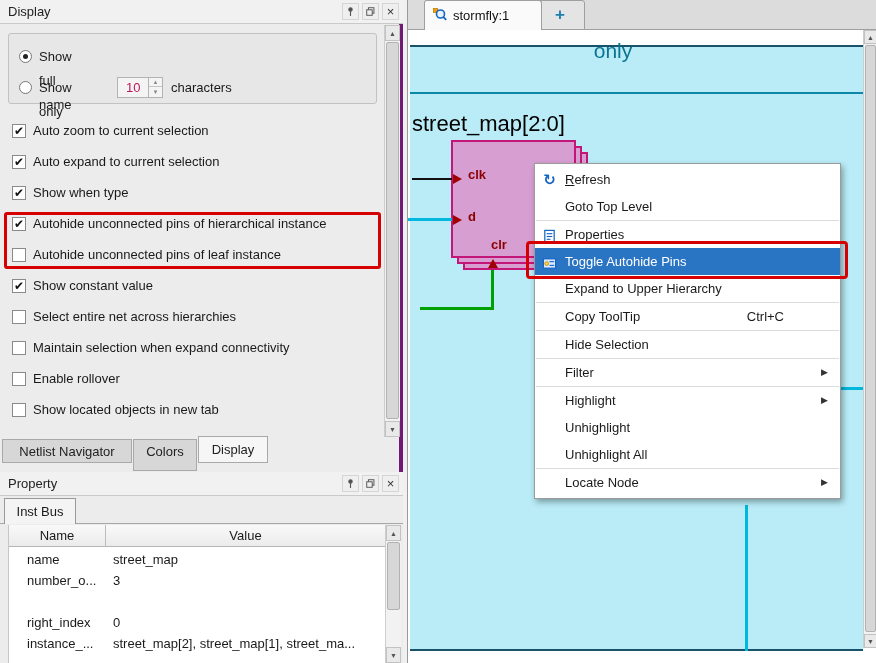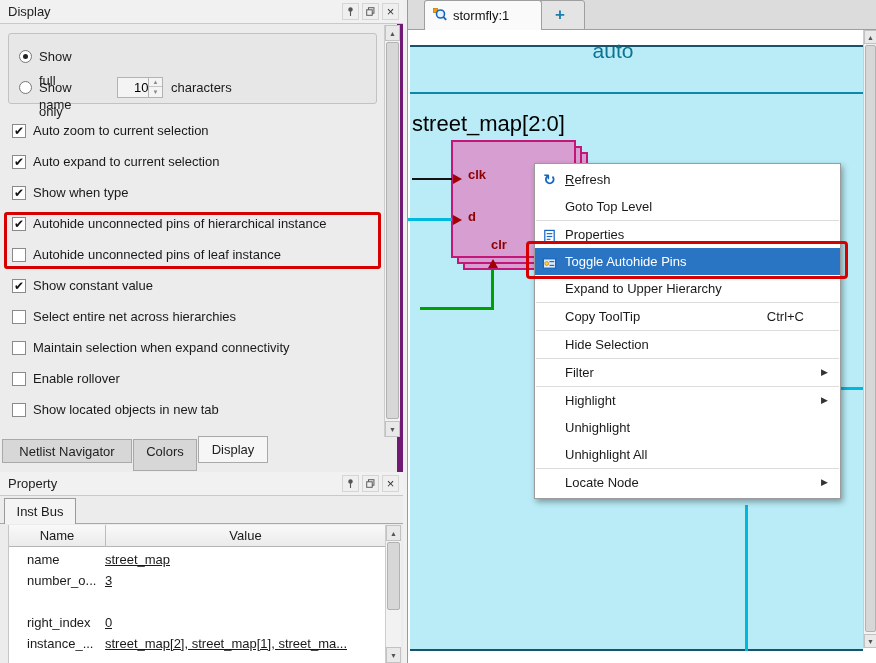--- a/index.html
+++ b/index.html
@@ -1,35 +1,35 @@
 <!DOCTYPE html>
 <html><head>
 <meta charset="utf-8">
 <style>
   * { box-sizing: border-box; margin: 0; padding: 0; }
   html,body { width:876px; height:663px; overflow:hidden; }
   body { font-family:"Liberation Sans","DejaVu Sans",sans-serif; font-size:13px; color:#1a1a1a; background:#f0f0f0; position:relative; }
 
   
-  .left-col { position:absolute; left:0; top:0; width:403px; height:663px; background:#ececec; border-right:6px solid #701a75; }
+  .left-col { position:absolute; left:0; top:0; width:403px; height:663px; background:#ececec; border-right:4px solid #701a75; }
 
   .titlebar { position:absolute; left:0; width:100%; height:24px; background:#f1f1f1; border-bottom:1px solid #c9c9c9; }
   .titlebar .tb-title { position:absolute; left:8px; top:0; line-height:24px; color:#222; }
   .tb-icons { position:absolute; right:4px; top:3px; display:flex; gap:3px; }
   .tb-btn { width:17px; height:17px; display:flex; align-items:center; justify-content:center; border:1px solid #d5d5d5; background:#efefef; color:#333; font-size:13px; line-height:15px; }
 
   
   .display-panel { position:absolute; left:0; top:0; width:403px; height:463px; }
   .groupbox { position:absolute; left:8px; top:33px; width:369px; height:71px; background:#e7e7e7; border:1px solid #c2c2c2; border-radius:3px; }
   .radio-row { position:absolute; left:10px; height:24px; line-height:24px; }
   .radio { position:absolute; left:0; top:5px; width:13px; height:13px; border:1px solid #777; border-radius:50%; background:#fff; }
   .radio.on::after { content:""; position:absolute; left:3px; top:3px; width:5px; height:5px; border-radius:50%; background:#222; }
   .radio-label { position:absolute; left:20px; }
   .spinbox { position:absolute; left:98px; top:1px; width:46px; height:21px; border:1px solid #b3b3b3; background:#f4f4f4; }
-  .spin-val { position:absolute; left:16px; top:0; line-height:19px; color:#000000; }
+  .spin-val { position:absolute; left:8px; top:0; line-height:19px; color:#be185d; }
   .spin-arrows { position:absolute; right:0; top:0; width:14px; height:19px; border-left:1px solid #b3b3b3; }
   .spin-up,.spin-dn { position:absolute; left:0; width:13px; height:9px; font-size:6px; color:#888; text-align:center; line-height:9px; }
   .spin-up { top:0; border-bottom:1px solid #c5c5c5; }
   .spin-dn { bottom:0; }
 
   .cb-row { position:absolute; left:0; width:378px; height:30px; }
   .cb-box { position:absolute; left:12px; top:8px; width:14px; height:14px; background:#fff; border:1px solid #8a8a8a; font-size:12px; line-height:13px; text-align:center; color:#111; }
   .cb-label { position:absolute; left:33px; top:0; line-height:30px; white-space:nowrap; }
 
   .annot-red { position:absolute; border:3px solid #d60000; border-radius:3px; z-index:6; pointer-events:none; }
@@ -48,21 +48,21 @@
   
   .property-panel { position:absolute; left:0; top:472px; width:403px; height:191px; background:#ececec; }
   .prop-tab { position:absolute; left:4px; top:26px; width:72px; height:26px; background:#f4f4f4; border:1px solid #9a9a9a; border-bottom:none; text-align:center; line-height:25px; z-index:2; }
   .pane-line { position:absolute; left:0; top:51px; width:100%; border-top:1px solid #a8a8a8; }
   .prop-table { position:absolute; left:8px; top:53px; width:377px; height:138px; background:#fff; border-left:1px solid #c6c6c6; }
   .pt-header { position:absolute; left:0; top:0; width:100%; height:22px; background:linear-gradient(#f9f9f9,#ebebeb); border-bottom:1px solid #b5b5b5; }
   .pt-h1 { position:absolute; left:0; top:0; width:97px; height:22px; line-height:21px; text-align:center; border-right:1px solid #bcbcbc; }
   .pt-h2 { position:absolute; left:97px; top:0; right:0; height:22px; line-height:21px; text-align:center; }
   .pt-row { position:absolute; left:0; width:100%; height:21px; line-height:21px; background:#fff; }
   .pt-c1 { position:absolute; left:18px; white-space:nowrap; }
-  .pt-c2 { position:absolute; left:96px; white-space:nowrap; overflow:hidden; max-width:270px;text-decoration:underline; }
+  .pt-c2 { position:absolute; left:104px; white-space:nowrap; overflow:hidden; max-width:270px; }
 
   
   .right-panel { position:absolute; left:407px; top:0; width:469px; height:663px; background:#fff; border-left:1px solid #9a9a9a; }
   .rp-tabbar { position:absolute; left:0; top:0; width:100%; height:30px; background:#dcdcdc; border-bottom:1px solid #9f9f9f; }
   .rp-tab { position:absolute; top:0; height:30px; background:#fafafa; border:1px solid #9f9f9f; border-bottom:none; border-radius:3px 3px 0 0; z-index:2; }
   .rp-tab-label { position:absolute; left:28px; line-height:29px; color:#111; }
   .rp-plus { position:absolute; left:127px; top:0; width:50px; height:30px; background:#e4e4e4; border:1px solid #9f9f9f; border-radius:3px 3px 0 0; text-align:center; line-height:28px; font-size:17px; font-weight:bold; color:#1d7fae; }
 
   .canvas { position:absolute; left:0; top:30px; width:455px; height:633px; background:#fff; overflow:hidden; }
   .module-box { position:absolute; left:2px; top:15px; width:453px; height:606px; background:#b9ecf7; border-top:2px solid #17546b; border-bottom:2px solid #17546b; }
@@ -74,21 +74,21 @@
   .pin-text { position:absolute; color:#8b0000; font-weight:600; font-size:13px; }
   .wire { position:absolute; }
   .arrow-r { position:absolute; width:0; height:0; border-top:5px solid transparent; border-bottom:5px solid transparent; border-left:9px solid #a00000; }
   .arrow-u { position:absolute; width:0; height:0; border-left:5px solid transparent; border-right:5px solid transparent; border-bottom:9px solid #a00000; }
 
   
   .ctx-menu { position:absolute; left:126px; top:133px; width:307px; background:#fff; border:1px solid #9b9b9b; box-shadow:2px 3px 6px rgba(0,0,0,.35); padding:2px 0; z-index:5; }
   .mi { position:relative; height:27px; line-height:27px; padding-left:30px; white-space:nowrap; color:#1a1a1a; }
   .mi.sel { background:#2a74c4; color:#fff; }
   .mi-ic { position:absolute; left:6px; top:5px; width:17px; height:17px; text-align:center; }
-  .mi-shortcut { float:right; margin-right:36px; }
+  .mi-shortcut { float:right; margin-right:56px; }
   .mi-arrow { float:right; margin-right:12px; font-size:9px; color:#333; }
   .menu-sep { height:1px; background:#dcdcdc; margin:0 1px; }
 
   .icon-refresh { color:#1464c0; font-size:15px; font-weight:bold; line-height:17px; }
   u { text-decoration:underline; }
 </style>
 </head>
 <body>
 
 <div class="left-col">
@@ -252,21 +252,21 @@
           </svg>
       </span>
       <span class="rp-tab-label">stormfly:1</span>
     </div>
     <div class="rp-plus"><span>+</span></div>
   </div>
 
   <div class="canvas">
 
     <div class="module-box"></div>
-    <div class="module-title">auto</div>
+    <div class="module-title">only</div>
     <div class="module-line" style="top:62px;left:2px"></div>
 
     <div class="bus-label">street_map[2:0]</div>
 
     <div class="inst" style="left:55px;top:122px"></div>
     <div class="inst" style="left:49px;top:116px"></div>
     <div class="inst" style="left:43px;top:110px">
       <span class="pin-text" style="left:15px;top:25px">clk</span>
       <span class="pin-text" style="left:15px;top:67px">d</span>
       <span class="pin-text" style="left:38px;top:95px">clr</span>

